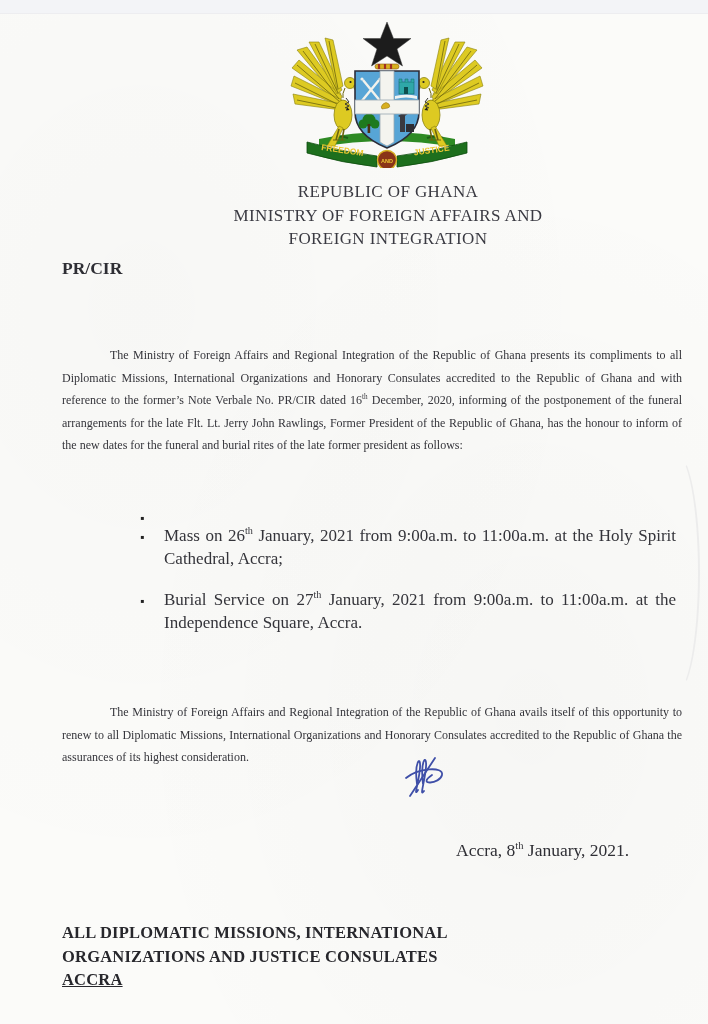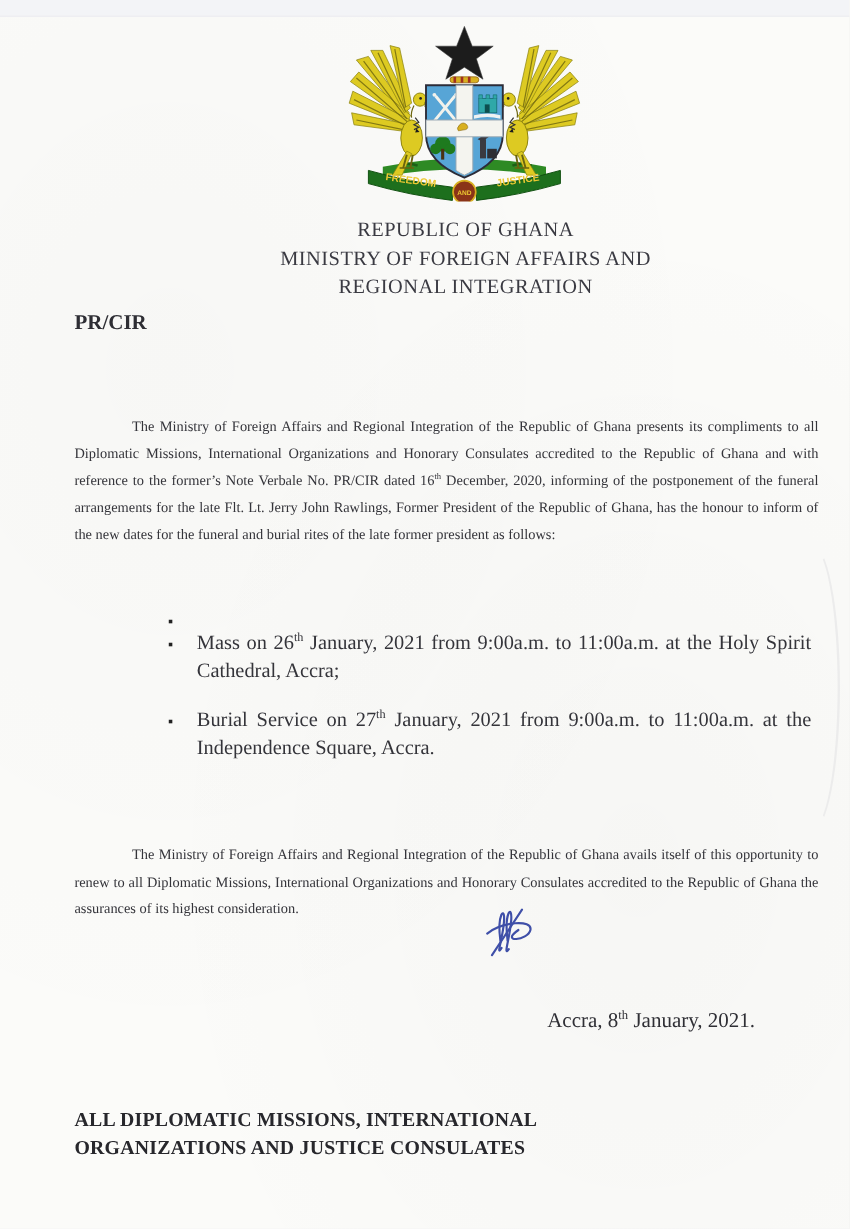--- a/index.html
+++ b/index.html
@@ -176,21 +176,21 @@
         <text x="55" y="133" transform="rotate(8 55 133)" text-anchor="middle" font-family="Liberation Sans, sans-serif" font-size="8.5" font-weight="bold" fill="#ecc832">FREEDOM</text>
         <text x="145" y="133" transform="rotate(-8 145 133)" text-anchor="middle" font-family="Liberation Sans, sans-serif" font-size="8.5" font-weight="bold" fill="#ecc832">JUSTICE</text>
         <text x="100" y="142.5" text-anchor="middle" font-family="Liberation Sans, sans-serif" font-size="5.5" font-weight="bold" fill="#ecc832">AND</text>
       </g>
     </svg>
   </div>
 
   <div class="letterhead">
     <div>REPUBLIC OF GHANA</div>
     <div>MINISTRY OF FOREIGN AFFAIRS AND</div>
-    <div>REGIONAL INTEGRATION</div>
+    <div>FOREIGN INTEGRATION</div>
   </div>
 
   <div class="reference">PR/CIR</div>
 
   <p class="para indent" id="p1">The Ministry of Foreign Affairs and Regional Integration of the Republic of Ghana presents its compliments to all Diplomatic Missions, International Organizations and Honorary Consulates accredited to the Republic of Ghana and with reference to the former’s Note Verbale No. PR/CIR dated 16<sup>th</sup> December, 2020, informing of the postponement of the funeral arrangements for the late Flt. Lt. Jerry John Rawlings, Former President of the Republic of Ghana, has the honour to inform of the new dates for the funeral and burial rites of the late former president as follows:</p>
 
   <ul class="bullets">
     <li>
       <span class="marker">▪</span>
     </li>
@@ -215,15 +215,16 @@
         <path d="M33,10 L8,48"></path>
       </g>
     </svg>
   </div>
 
   <div class="dateline">Accra, 8<sup>th</sup> January, 2021.</div>
 
   <div class="addressee">
     <div>ALL DIPLOMATIC MISSIONS, INTERNATIONAL</div>
     <div>ORGANIZATIONS AND JUSTICE CONSULATES</div>
+    <div class="underlined">ACCRA</div>
   </div>
 
 </div>
 
 </body></html>

